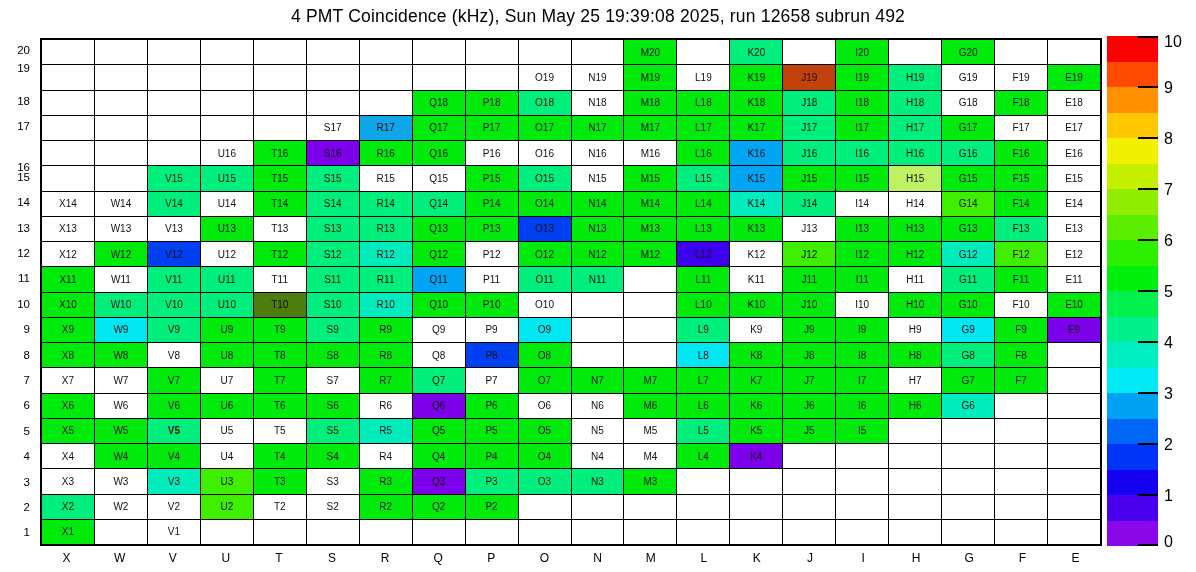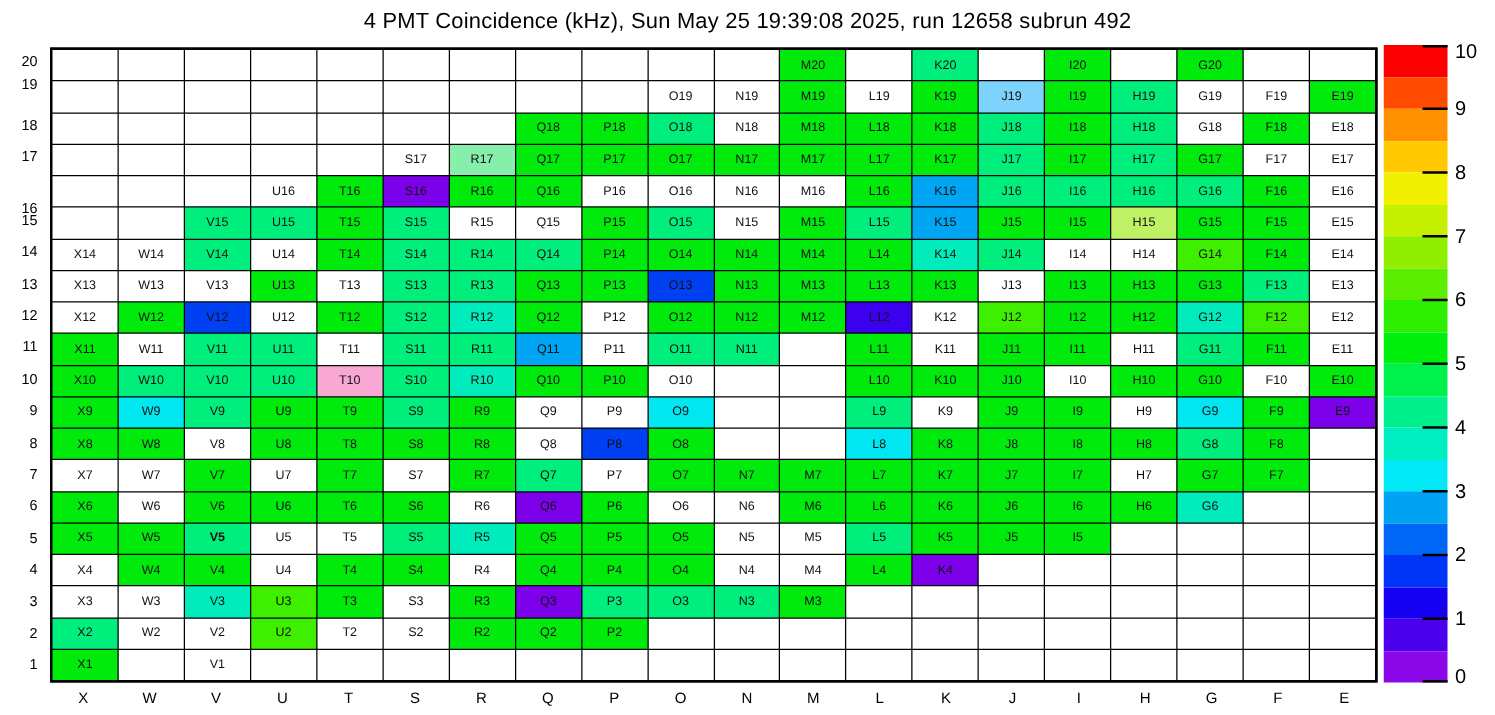--- a/index.html
+++ b/index.html
@@ -87,21 +87,21 @@
       <div class="cell"></div>
       <div class="cell"></div>
       <div class="cell"></div>
       <div class="cell"></div>
       <div class="cell"></div>
       <div class="cell" style="background: rgb(255, 255, 255);">O19</div>
       <div class="cell" style="background: rgb(255, 255, 255);">N19</div>
       <div class="cell" style="background: rgb(0, 235, 11);">M19</div>
       <div class="cell" style="background: rgb(255, 255, 255);">L19</div>
       <div class="cell" style="background: rgb(0, 235, 11);">K19</div>
-      <div class="cell" style="background: #7dd3fc;">J19</div>
+      <div class="cell" style="background: #c2410c;">J19</div>
       <div class="cell" style="background: rgb(0, 235, 11);">I19</div>
       <div class="cell" style="background: rgb(0, 238, 124);">H19</div>
       <div class="cell" style="background: rgb(255, 255, 255);">G19</div>
       <div class="cell" style="background: rgb(255, 255, 255);">F19</div>
       <div class="cell" style="background: rgb(0, 235, 11);">E19</div>
       <div class="cell"></div>
       <div class="cell"></div>
       <div class="cell"></div>
       <div class="cell"></div>
       <div class="cell"></div>
@@ -119,21 +119,21 @@
       <div class="cell" style="background: rgb(0, 238, 124);">H18</div>
       <div class="cell" style="background: rgb(255, 255, 255);">G18</div>
       <div class="cell" style="background: rgb(0, 235, 11);">F18</div>
       <div class="cell" style="background: rgb(255, 255, 255);">E18</div>
       <div class="cell"></div>
       <div class="cell"></div>
       <div class="cell"></div>
       <div class="cell"></div>
       <div class="cell"></div>
       <div class="cell" style="background: rgb(255, 255, 255);">S17</div>
-      <div class="cell" style="background: #86efac;">R17</div>
+      <div class="cell" style="background: #0ea5e9;">R17</div>
       <div class="cell" style="background: rgb(0, 235, 11);">Q17</div>
       <div class="cell" style="background: rgb(0, 235, 11);">P17</div>
       <div class="cell" style="background: rgb(0, 235, 11);">O17</div>
       <div class="cell" style="background: rgb(0, 235, 11);">N17</div>
       <div class="cell" style="background: rgb(0, 235, 11);">M17</div>
       <div class="cell" style="background: rgb(0, 235, 11);">L17</div>
       <div class="cell" style="background: rgb(0, 235, 11);">K17</div>
       <div class="cell" style="background: rgb(0, 238, 124);">J17</div>
       <div class="cell" style="background: rgb(0, 235, 11);">I17</div>
       <div class="cell" style="background: rgb(0, 238, 124);">H17</div>
@@ -257,21 +257,21 @@
       <div class="cell" style="background: rgb(0, 235, 11); text-align: center;">J11</div>
       <div class="cell" style="background: rgb(0, 235, 11);">I11</div>
       <div class="cell" style="background: rgb(255, 255, 255);">H11</div>
       <div class="cell" style="background: rgb(0, 238, 124);">G11</div>
       <div class="cell" style="background: rgb(0, 235, 11);">F11</div>
       <div class="cell" style="background: rgb(255, 255, 255);">E11</div>
       <div class="cell" style="background: rgb(0, 235, 11);">X10</div>
       <div class="cell" style="background: rgb(0, 238, 124);">W10</div>
       <div class="cell" style="background: rgb(0, 238, 124);">V10</div>
       <div class="cell" style="background: rgb(0, 238, 124);">U10</div>
-      <div class="cell" style="background: #f9a8d4;">T10</div>
+      <div class="cell" style="background: #4d7c0f;">T10</div>
       <div class="cell" style="background: rgb(0, 238, 124);">S10</div>
       <div class="cell" style="background: rgb(0, 236, 188);">R10</div>
       <div class="cell" style="background: rgb(0, 235, 11);">Q10</div>
       <div class="cell" style="background: rgb(0, 235, 11);">P10</div>
       <div class="cell" style="background: rgb(255, 255, 255);">O10</div>
       <div class="cell"></div>
       <div class="cell"></div>
       <div class="cell" style="background: rgb(0, 235, 11);">L10</div>
       <div class="cell" style="background: rgb(0, 235, 11);">K10</div>
       <div class="cell" style="background: rgb(0, 235, 11);">J10</div>

